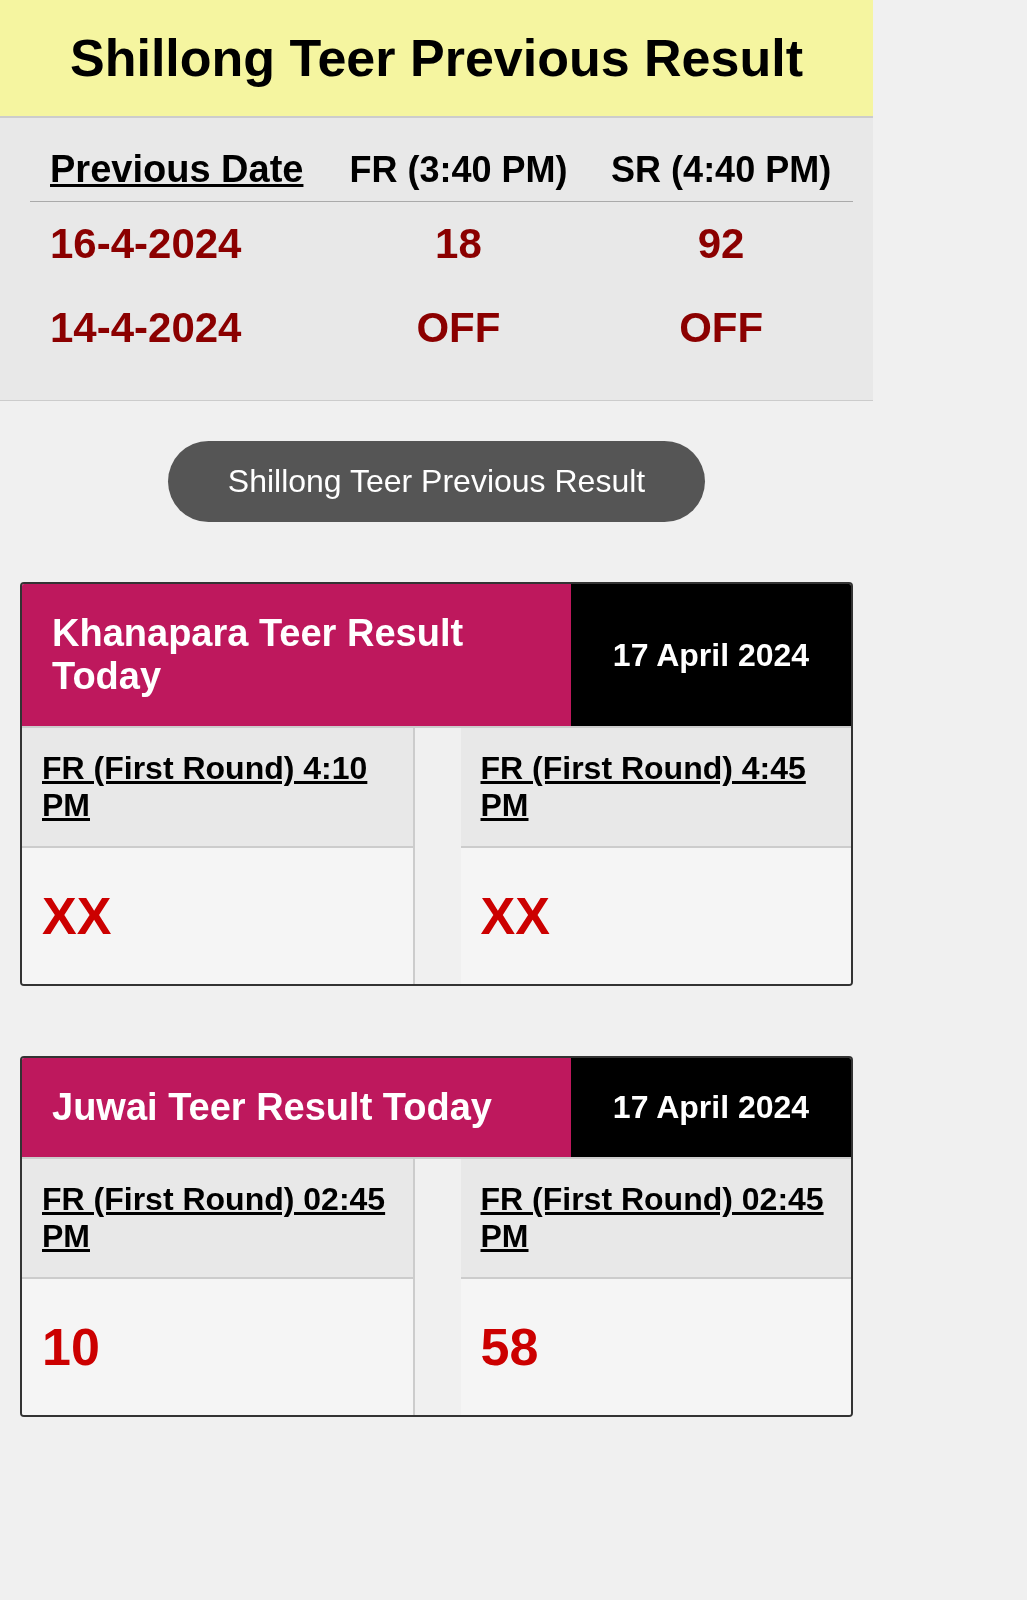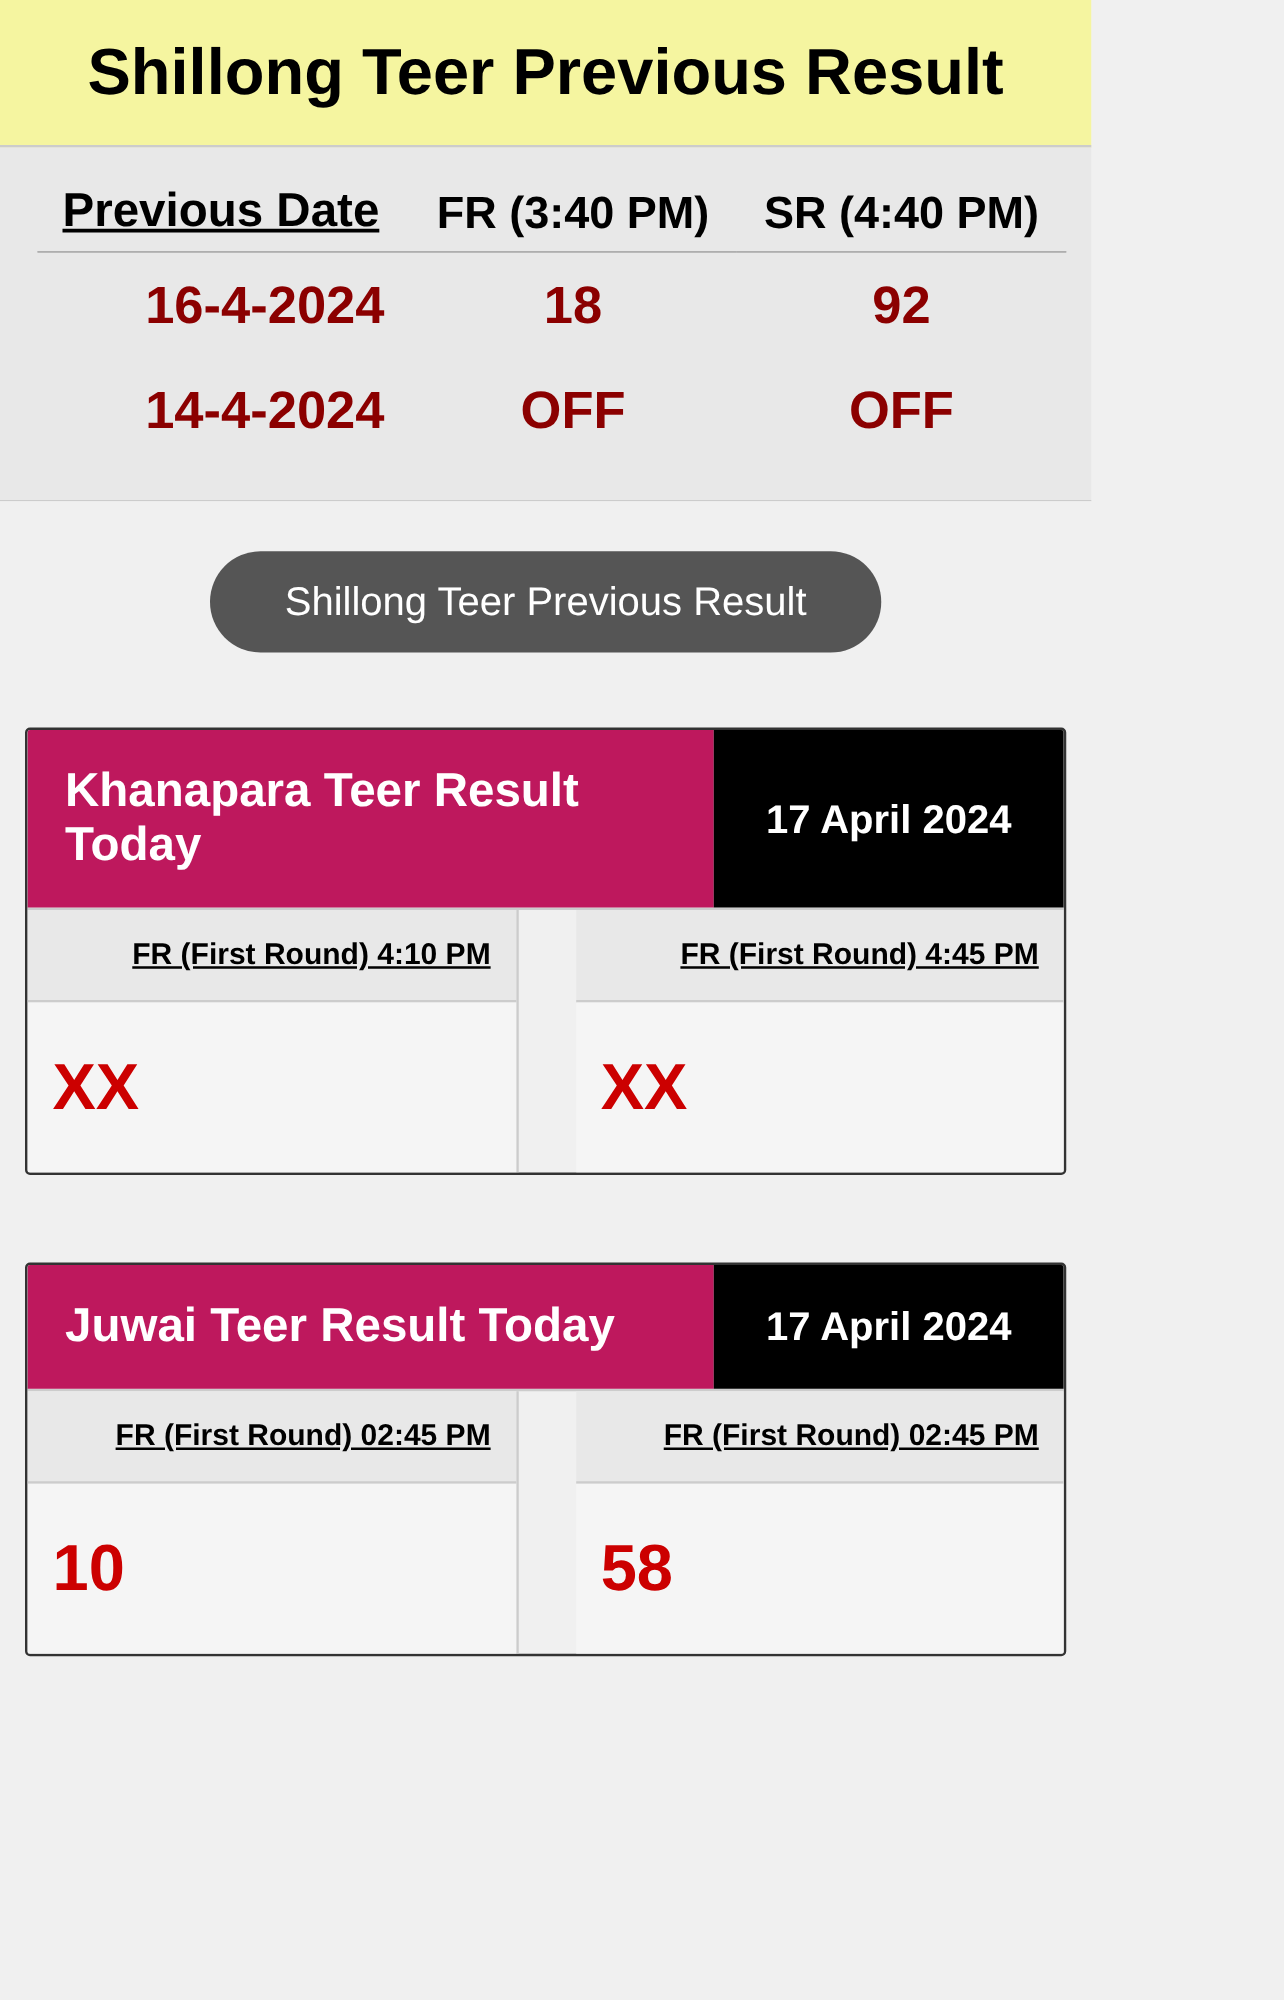--- a/index.html
+++ b/index.html
@@ -60,21 +60,21 @@
 
     .prev-result-table td {
       font-size: 42px;
       font-weight: bold;
       color: #8b0000;
       text-align: center;
       padding: 18px 20px;
     }
 
     .prev-result-table td.date-cell {
-      text-align: right;
+      text-align: left;
     }
 
     
     .button-section {
       display: flex;
       justify-content: center;
       padding: 40px 20px;
       background: #f0f0f0;
     }
 
@@ -133,22 +133,22 @@
     }
 
     .teer-card-col:last-child {
       border-right: none;
       padding-left: 46px;
     }
 
     .teer-col-header {
       background: #e8e8e8;
       padding: 22px 20px;
-      text-align: right;
-      font-size: 24px;
+      text-align: left;
+      font-size: 32px;
       font-weight: bold;
       border-bottom: 2px solid #ccc;
       text-decoration: underline;
     }
 
     .teer-col-value {
       background: #f5f5f5;
       padding: 38px 20px;
       font-size: 52px;
       font-weight: bold;

